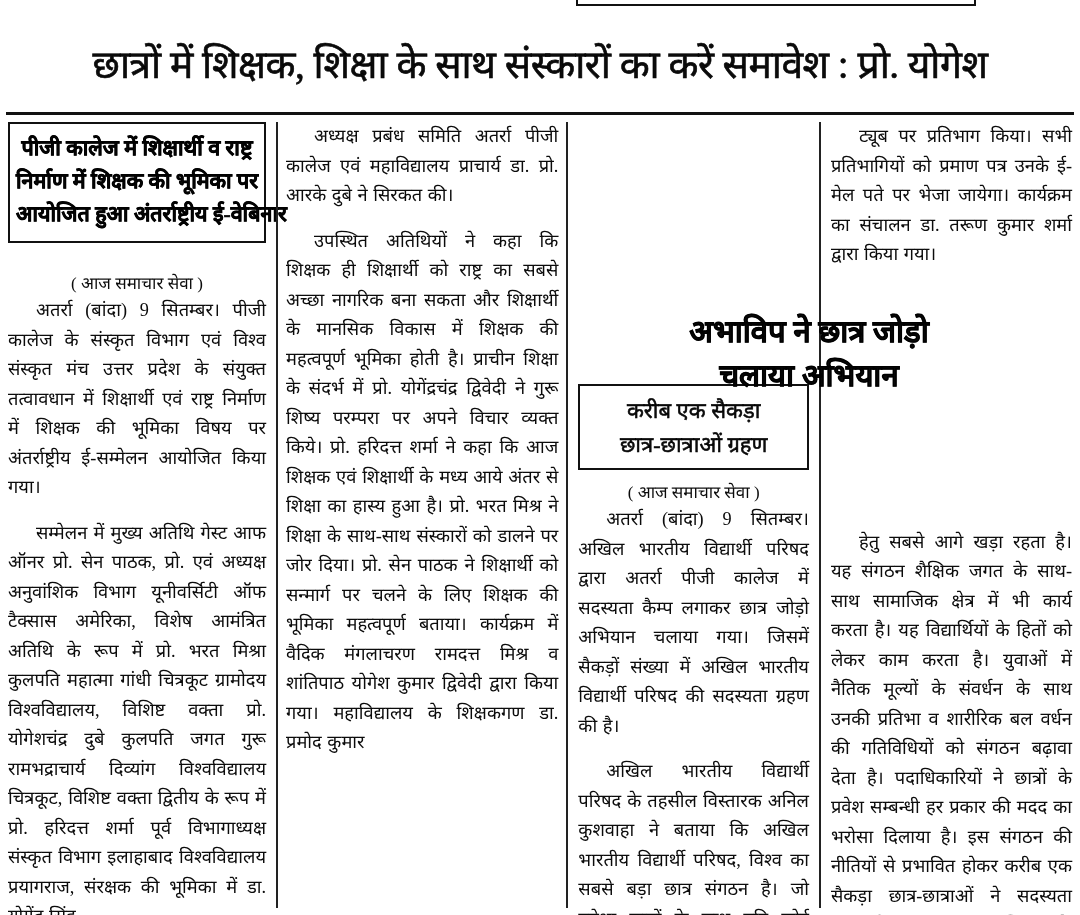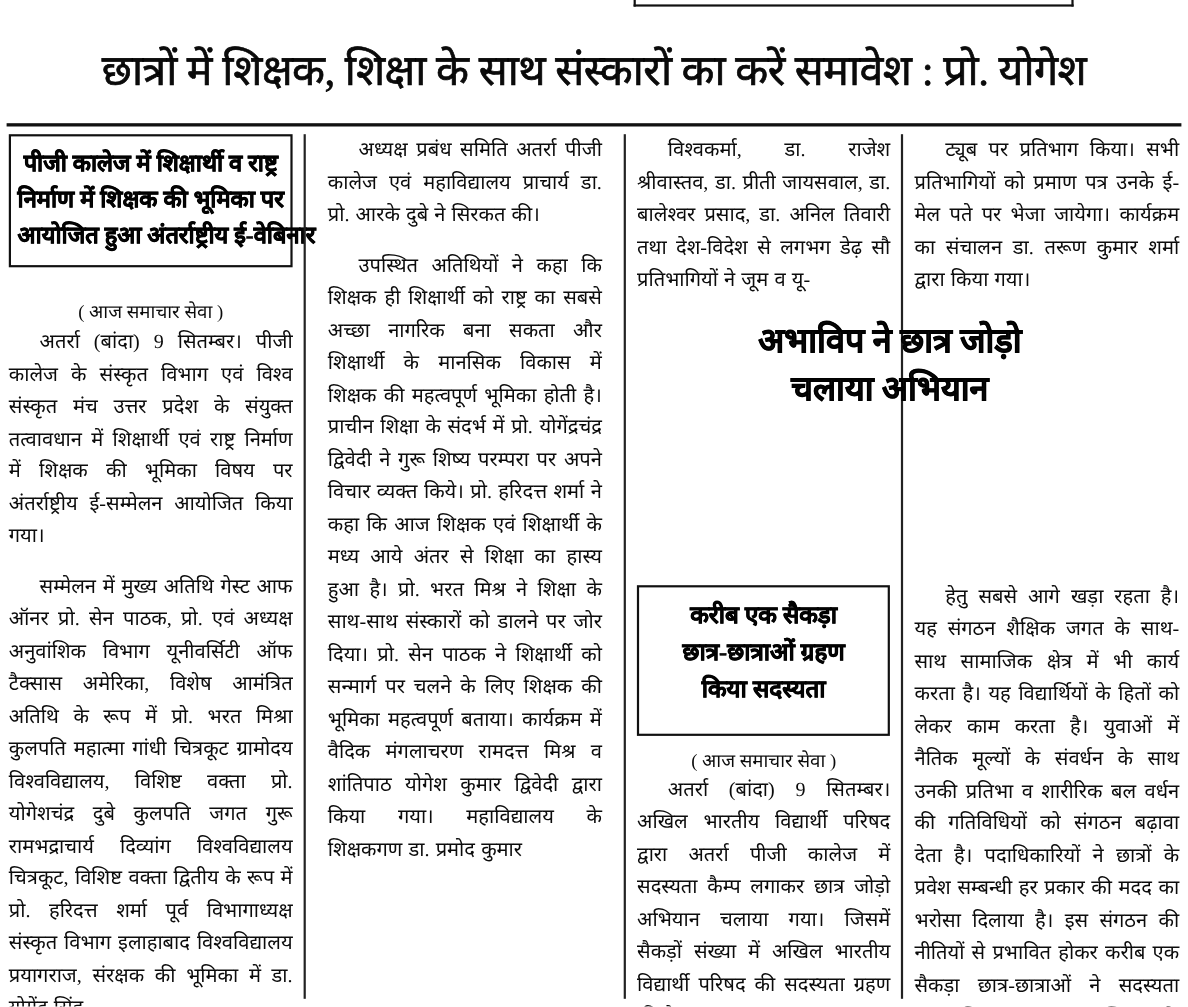--- a/index.html
+++ b/index.html
@@ -67,21 +67,21 @@
     width: 1064px;
     height: 786px;
     display: flex;
     gap: 0px;
   }
   .col {
     box-sizing: border-box;
     position: relative;
   }
   .col1 { width: 268px; padding-right: 10px; }
-  .col2 { width: 305px; padding: 0 20px; border-left: 2px solid #222; }
+  .col2 { width: 305px; padding: 0 8px; border-left: 2px solid #222; }
   .col3 { width: 265px; padding: 0 10px; border-left: 2px solid #222; }
   .col4 { width: 266px; padding-left: 10px; border-left: 2px solid #222; }
 
   
   .subhead-box {
     border: 2px solid #111;
     padding: 8px 6px 10px 6px;
     margin-bottom: 28px;
     text-align: center;
     font-family: "Liberation Serif", serif;
@@ -116,30 +116,30 @@
     font-weight: bold;
     font-size: 31px;
     line-height: 44px;
     text-align: center;
     -webkit-text-stroke: 0.6px #000;
     margin: 14px 0 10px 0;
   }
   .subhead2-wrap {
     position: absolute;
     left: 546px;
-    top: 274px;
+    top: 296px;
     width: 526px;
   }
 
   .boxhead3 {
     border: 2px solid #111;
-    padding: 8px 6px 23px 6px;
-    text-align: center;
-    font-family: "Liberation Serif", serif;
-    font-weight: bold;
+    padding: 8px 6px 6px 6px;
+    text-align: center;
+    font-family: "Liberation Serif", serif;
+    font-weight: normal;
     font-size: 22px;
     line-height: 34px;
     -webkit-text-stroke: 0.5px #000;
     margin-bottom: 10px;
   }
 
   .spacer-col3 { height: 262px; }
   .spacer-col4 { height: 258px; }
 
   .nowrapline { white-space: nowrap; }
@@ -166,26 +166,24 @@
       <p class="body">अतर्रा (बांदा) 9 सितम्बर। पीजी कालेज के संस्कृत विभाग एवं विश्व संस्कृत मंच उत्तर प्रदेश के संयुक्त तत्वावधान में शिक्षार्थी एवं राष्ट्र निर्माण में शिक्षक की भूमिका विषय पर अंतर्राष्ट्रीय ई-सम्मेलन आयोजित किया गया।</p>
       <p class="body">सम्मेलन में मुख्य अतिथि गेस्ट आफ ऑनर प्रो. सेन पाठक, प्रो. एवं अध्यक्ष अनुवांशिक विभाग यूनीवर्सिटी ऑफ टैक्सास अमेरिका, विशेष आमंत्रित अतिथि के रूप में प्रो. भरत मिश्रा कुलपति महात्मा गांधी चित्रकूट ग्रामोदय विश्वविद्यालय, विशिष्ट वक्ता प्रो. योगेशचंद्र दुबे कुलपति जगत गुरू रामभद्राचार्य दिव्यांग विश्वविद्यालय चित्रकूट, विशिष्ट वक्ता द्वितीय के रूप में प्रो. हरिदत्त शर्मा पूर्व विभागाध्यक्ष संस्कृत विभाग इलाहाबाद विश्वविद्यालय प्रयागराज, संरक्षक की भूमिका में डा. योगेंद्र सिंह</p>
     </div>
 
     <div class="col col2">
       <p class="body">अध्यक्ष प्रबंध समिति अतर्रा पीजी कालेज एवं महाविद्यालय प्राचार्य डा. प्रो. आरके दुबे ने सिरकत की।</p>
       <p class="body">उपस्थित अतिथियों ने कहा कि शिक्षक ही शिक्षार्थी को राष्ट्र का सबसे अच्छा नागरिक बना सकता और शिक्षार्थी के मानसिक विकास में शिक्षक की महत्वपूर्ण भूमिका होती है। प्राचीन शिक्षा के संदर्भ में प्रो. योगेंद्रचंद्र द्विवेदी ने गुरू शिष्य परम्परा पर अपने विचार व्यक्त किये। प्रो. हरिदत्त शर्मा ने कहा कि आज शिक्षक एवं शिक्षार्थी के मध्य आये अंतर से शिक्षा का हास्य हुआ है। प्रो. भरत मिश्र ने शिक्षा के साथ-साथ संस्कारों को डालने पर जोर दिया। प्रो. सेन पाठक ने शिक्षार्थी को सन्मार्ग पर चलने के लिए शिक्षक की भूमिका महत्वपूर्ण बताया। कार्यक्रम में वैदिक मंगलाचरण रामदत्त मिश्र व शांतिपाठ योगेश कुमार द्विवेदी द्वारा किया गया। महाविद्यालय के शिक्षकगण डा. प्रमोद कुमार</p>
     </div>
 
     <div class="col col3">
-      <p class="body">विश्वकर्मा, डा. राजेश श्रीवास्तव, डा. प्रीती जायसवाल, डा. बालेश्वर प्रसाद, डा. अनिल तिवारी तथा देश-विदेश से लगभग डेढ़ सौ प्रतिभागियों ने जूम व यू-</p>
       <div class="spacer-col3"></div>
       <div class="boxhead3">
         <div>करीब एक सैकड़ा</div>
         <div>छात्र-छात्राओं ग्रहण</div>
-        <div>किया सदस्यता</div>
       </div>
       <div class="byline">( आज समाचार सेवा )</div>
       <p class="body">अतर्रा (बांदा) 9 सितम्बर। अखिल भारतीय विद्यार्थी परिषद द्वारा अतर्रा पीजी कालेज में सदस्यता कैम्प लगाकर छात्र जोड़ो अभियान चलाया गया। जिसमें सैकड़ों संख्या में अखिल भारतीय विद्यार्थी परिषद की सदस्यता ग्रहण की है।</p>
       <p class="body">अखिल भारतीय विद्यार्थी परिषद के तहसील विस्तारक अनिल कुशवाहा ने बताया कि अखिल भारतीय विद्यार्थी परिषद, विश्व का सबसे बड़ा छात्र संगठन है। जो हमेशा छात्रों के साथ यदि कोई समस्या होती है तो उसे हल कराने</p>
     </div>
 
     <div class="col col4">
       <p class="body">ट्यूब पर प्रतिभाग किया। सभी प्रतिभागियों को प्रमाण पत्र उनके ई-मेल पते पर भेजा जायेगा। कार्यक्रम का संचालन डा. तरूण कुमार शर्मा द्वारा किया गया।</p>
       <div class="spacer-col4"></div>
       <p class="body">हेतु सबसे आगे खड़ा रहता है। यह संगठन शैक्षिक जगत के साथ-साथ सामाजिक क्षेत्र में भी कार्य करता है। यह विद्यार्थियों के हितों को लेकर काम करता है। युवाओं में नैतिक मूल्यों के संवर्धन के साथ उनकी प्रतिभा व शारीरिक बल वर्धन की गतिविधियों को संगठन बढ़ावा देता है। पदाधिकारियों ने छात्रों के प्रवेश सम्बन्धी हर प्रकार की मदद का भरोसा दिलाया है। इस संगठन की नीतियों से प्रभावित होकर करीब एक सैकड़ा छात्र-छात्राओं ने सदस्यता ग्रहण किया। सदस्यता अभियान के दौरान नगर मंत्री राजीव रतन चतुर्वेदी, ऋषभ सिंह, शिवम अग्निहोत्री, अमर अग्निहोत्री, अंकुल तिवारी, रितेश मिश्रा, अभिषेक गुप्ता, अमन गुप्ता आदि कार्यकर्ता उपस्थित रहे।</p>

